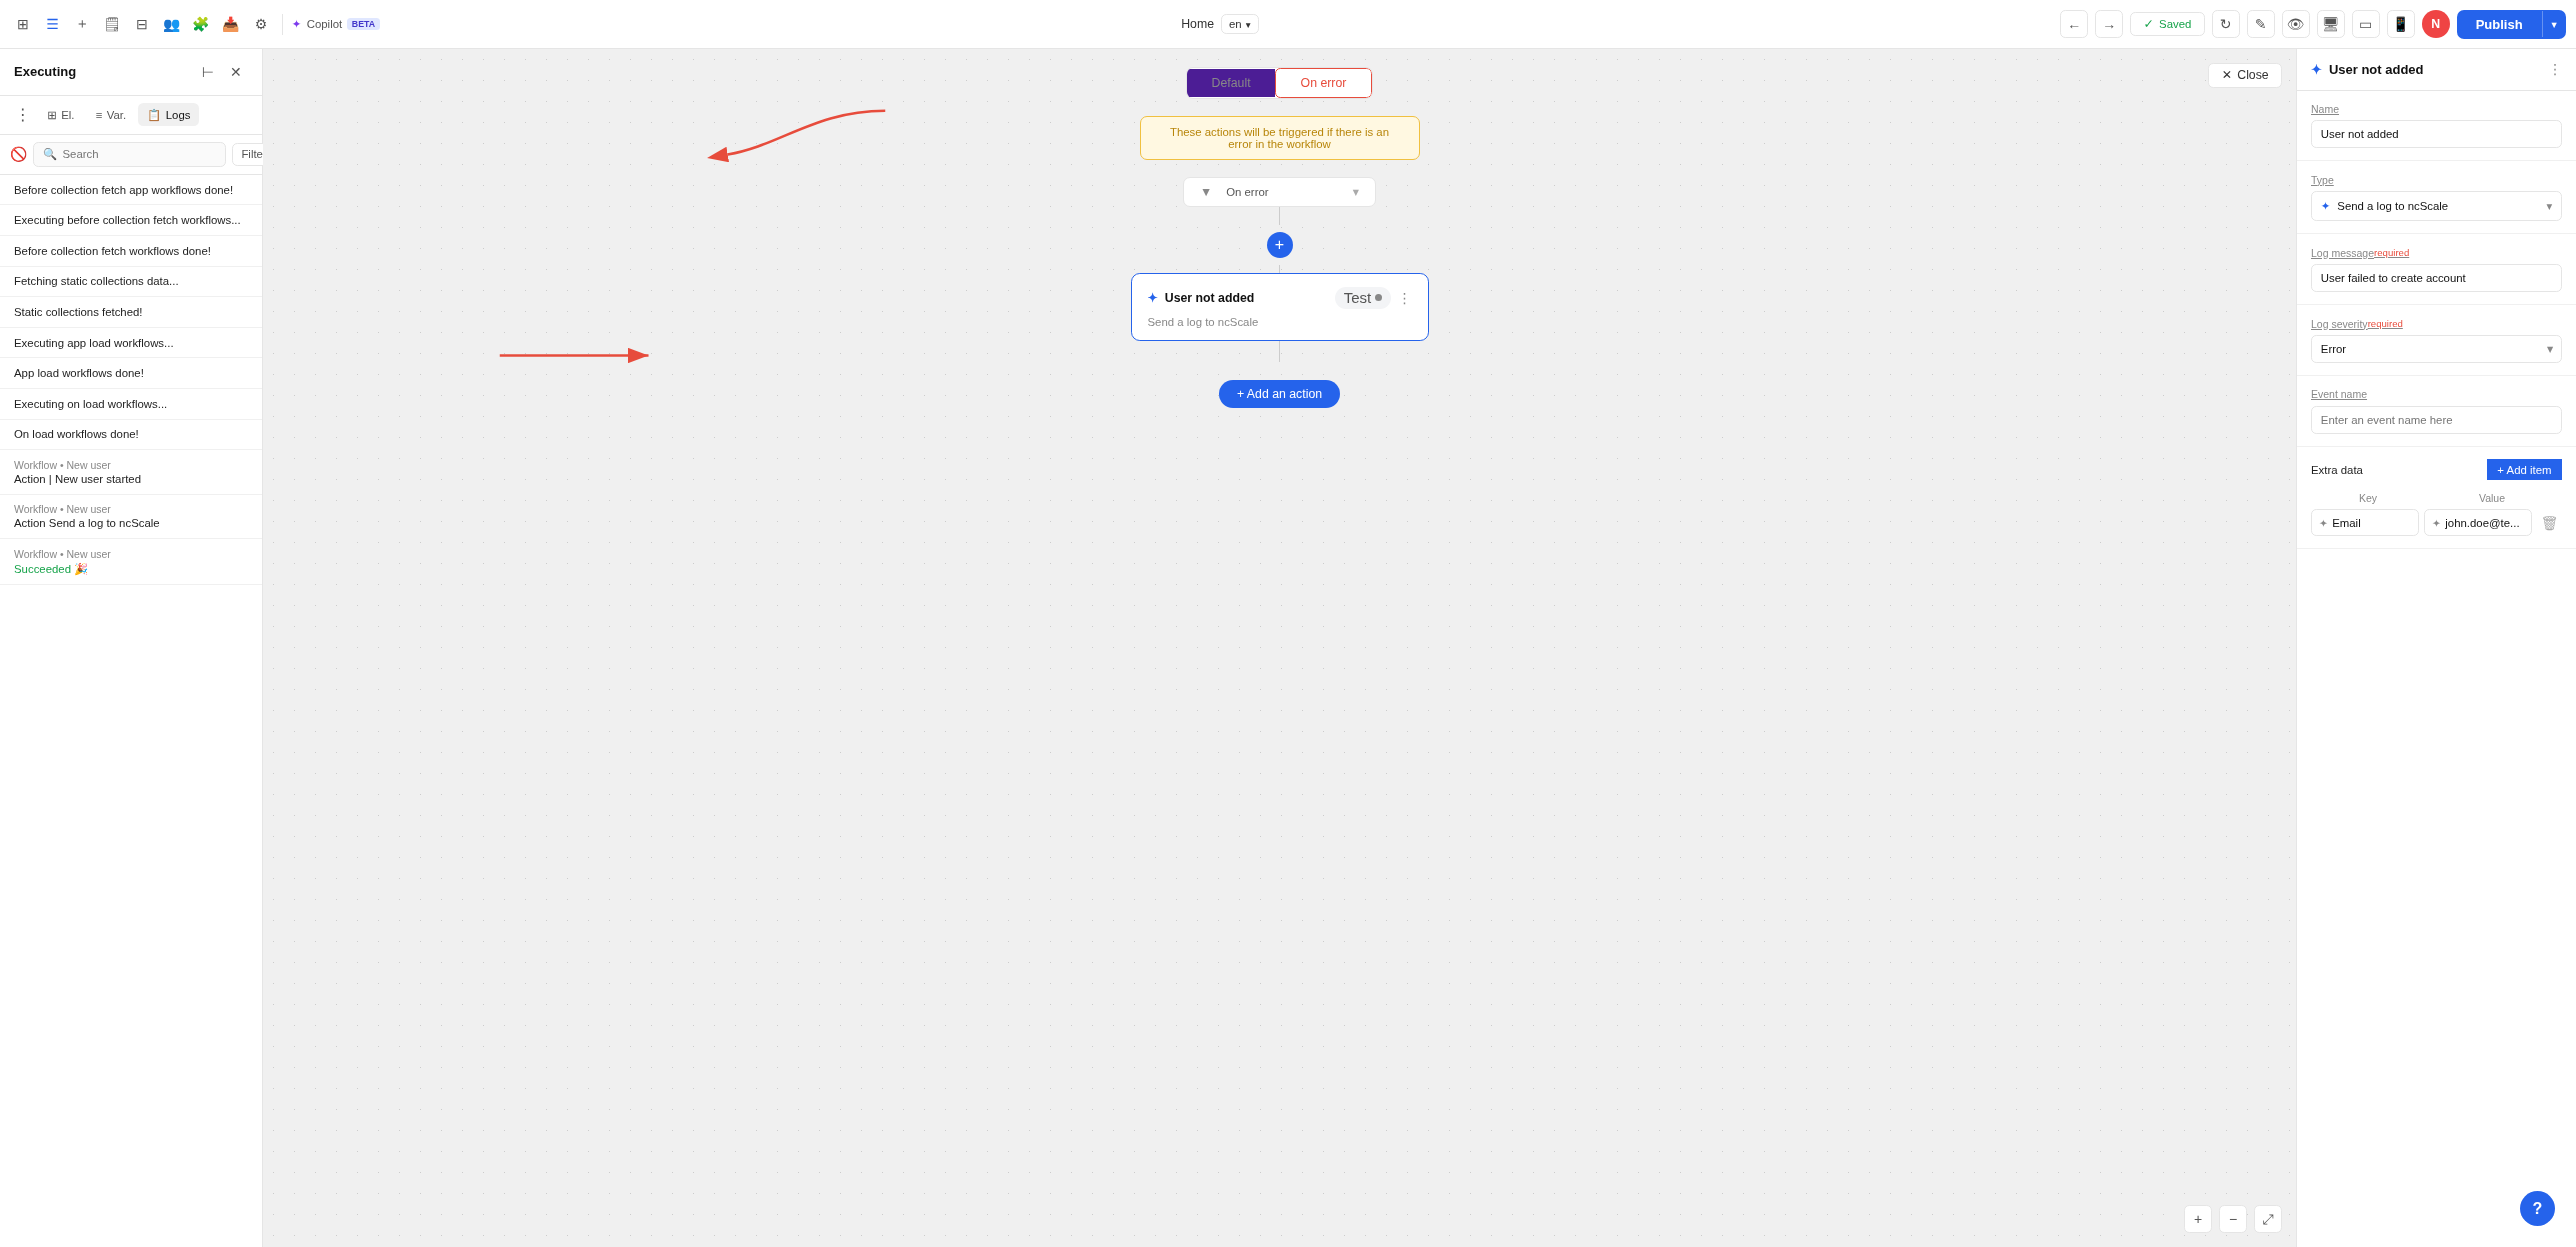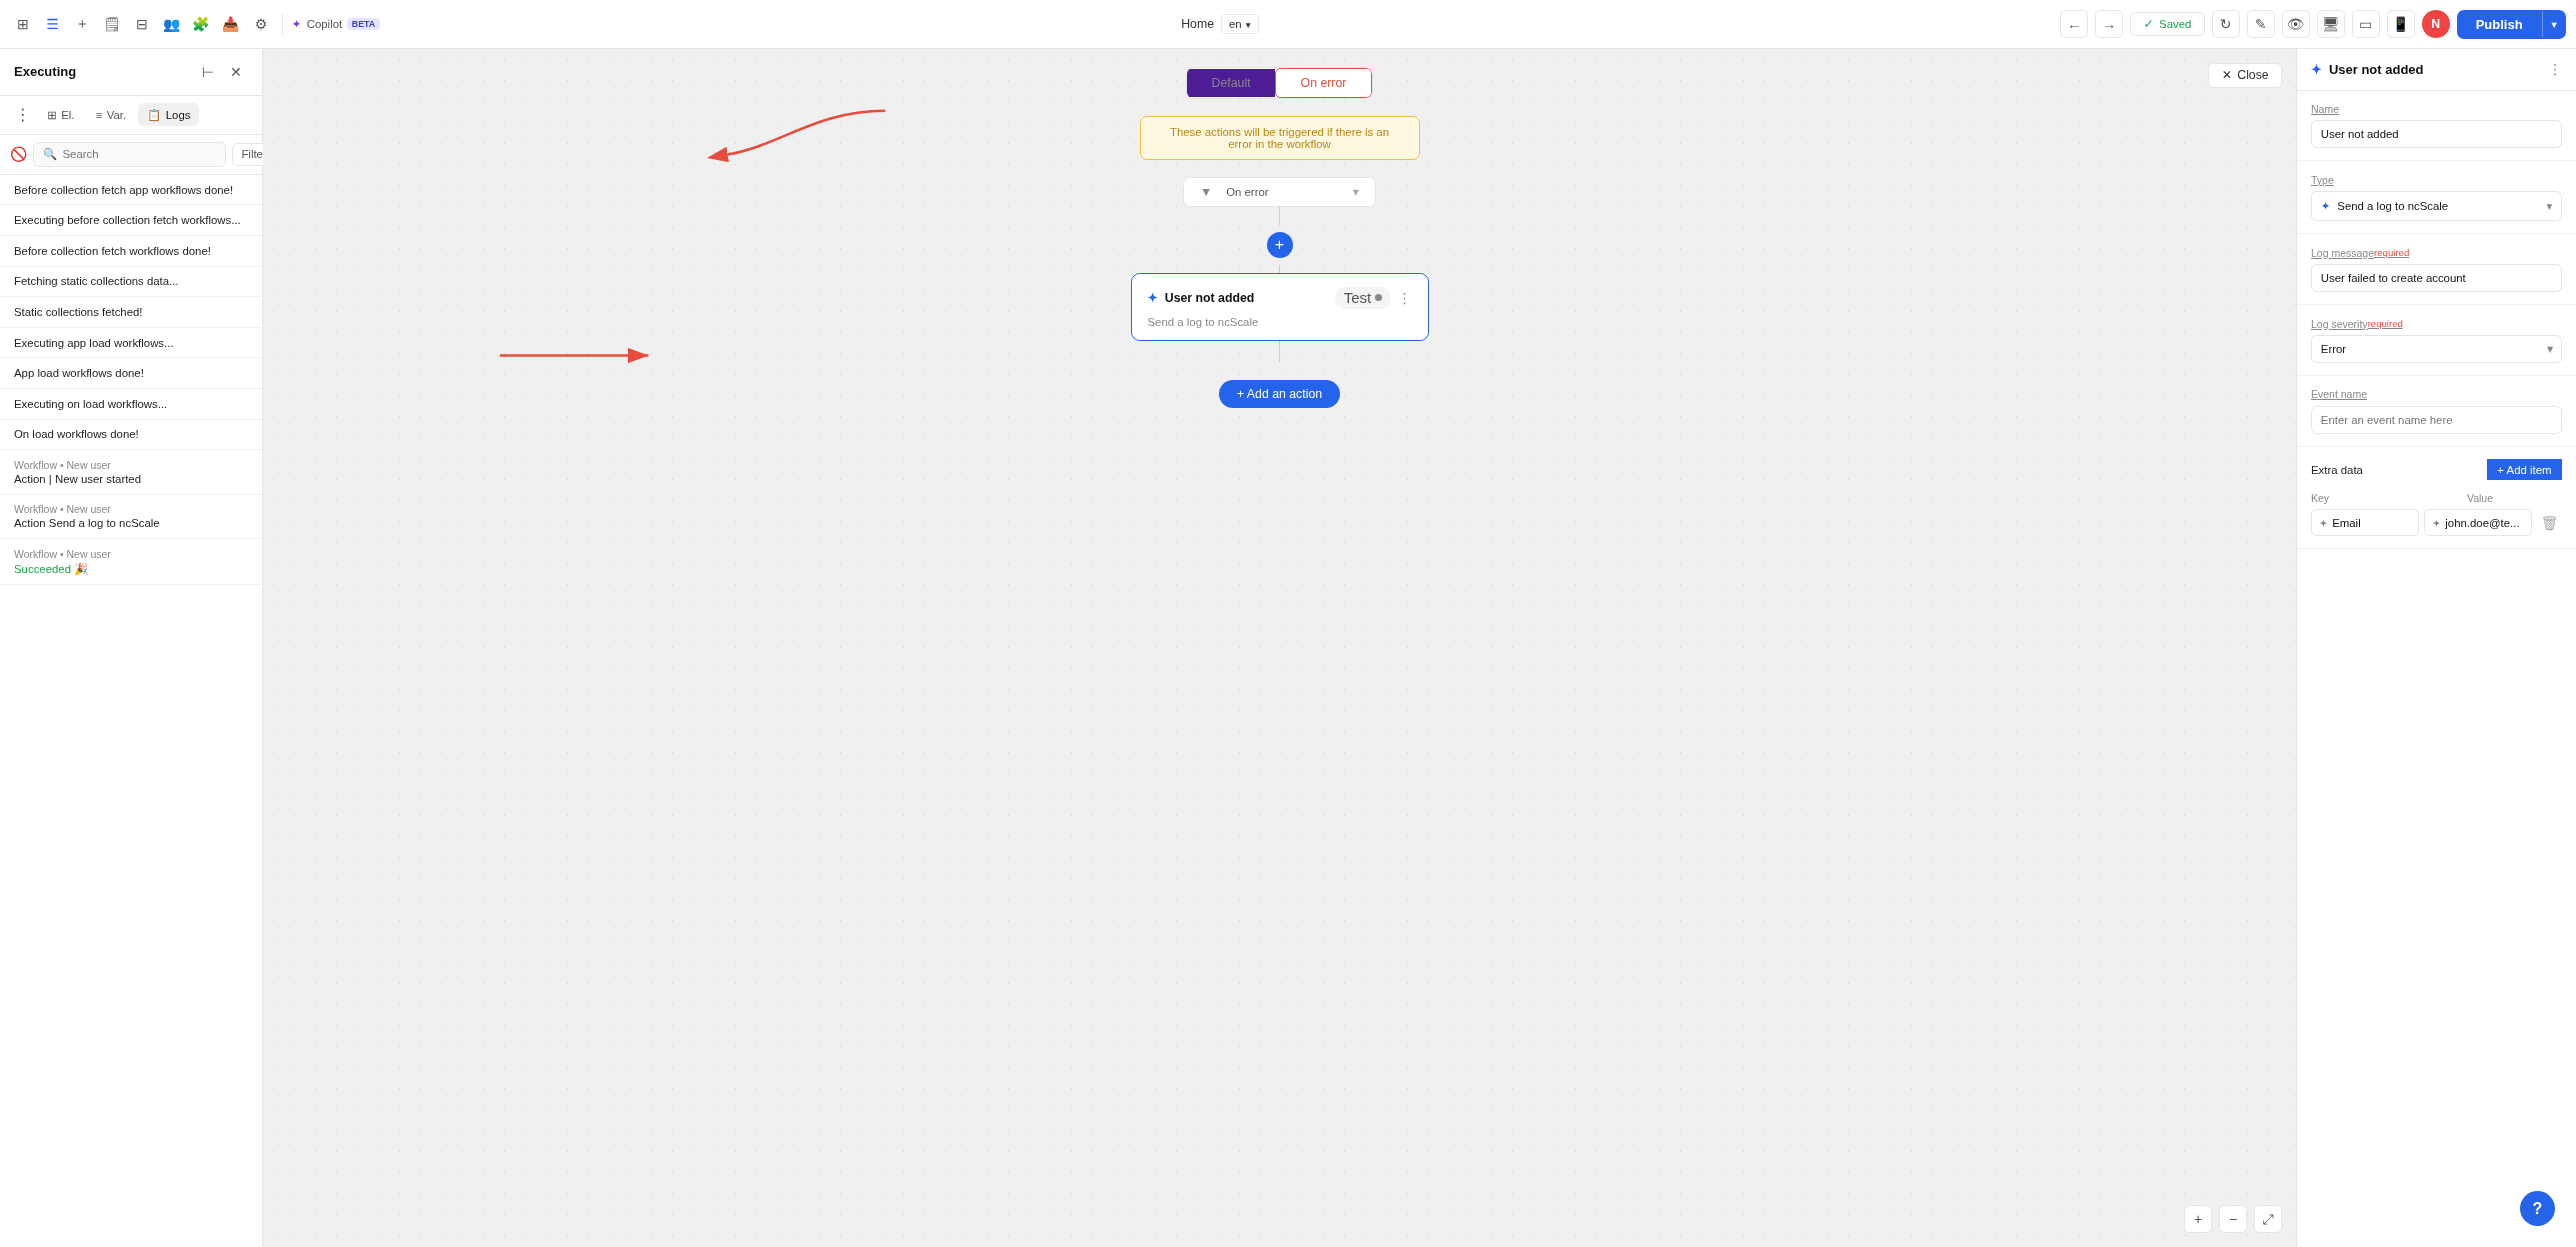--- a/index.html
+++ b/index.html
@@ -357,21 +357,21 @@
       </div>
       <input class="rp-input" type="text" placeholder="Enter an event name here" style="">
     </div>
 
     <div class="rp-section">
       <div class="extra-data-header">
         <span style="font-size:11.4px;color:#222;font-weight:500;">Extra data</span>
         <button class="add-item-btn">+ Add item</button>
       </div>
       <div class="extra-data-cols">
-        <span style="flex:1;">Key</span>
+        <span style="flex:1;margin-left:48px;">Key</span>
         <span style="flex:1;text-align:center;">Value</span>
         <span style="width:21px;"></span>
       </div>
       <div class="extra-data-row">
         <div class="extra-data-input">
           <span class="extra-data-icon">✦</span>
           <span>Email</span>
         </div>
         <div class="extra-data-input">
           <span class="extra-data-icon">✦</span>

